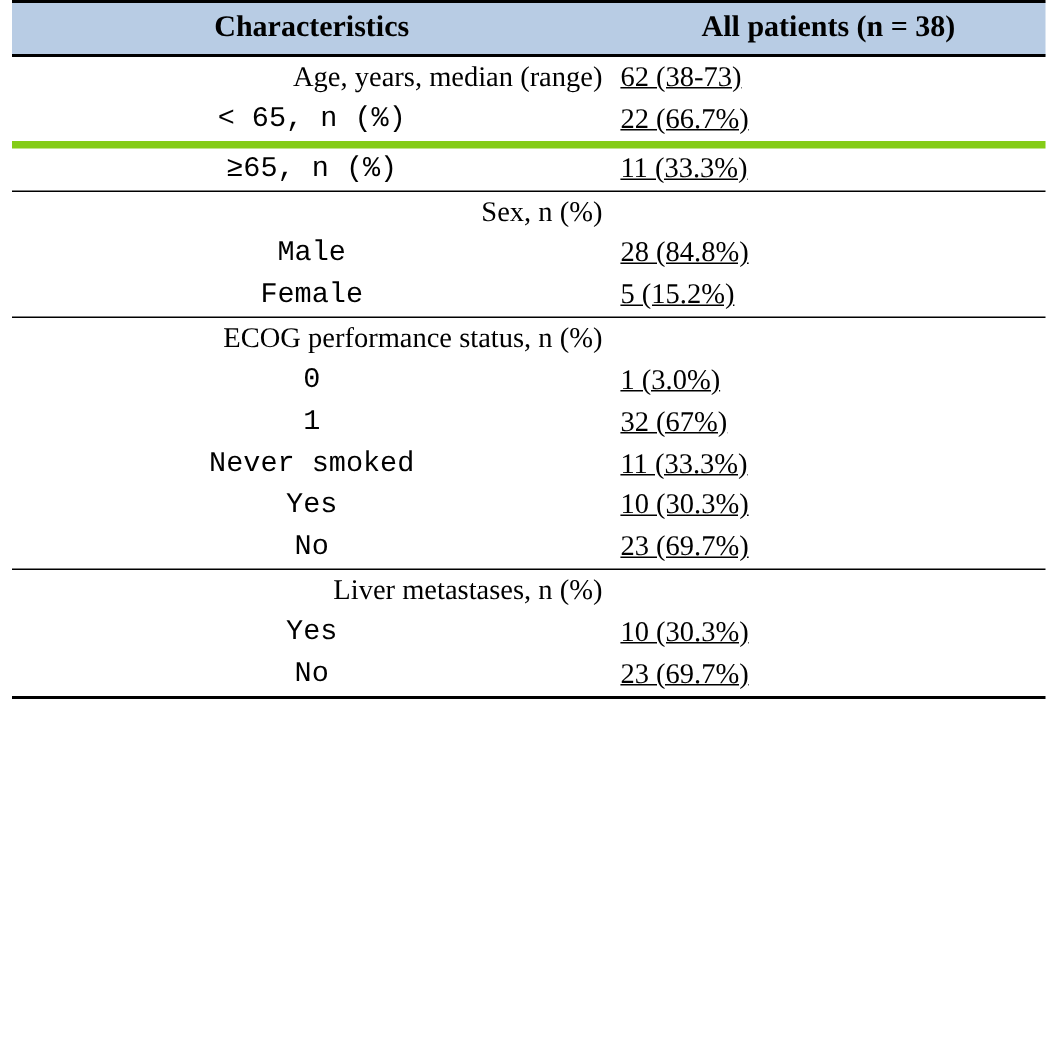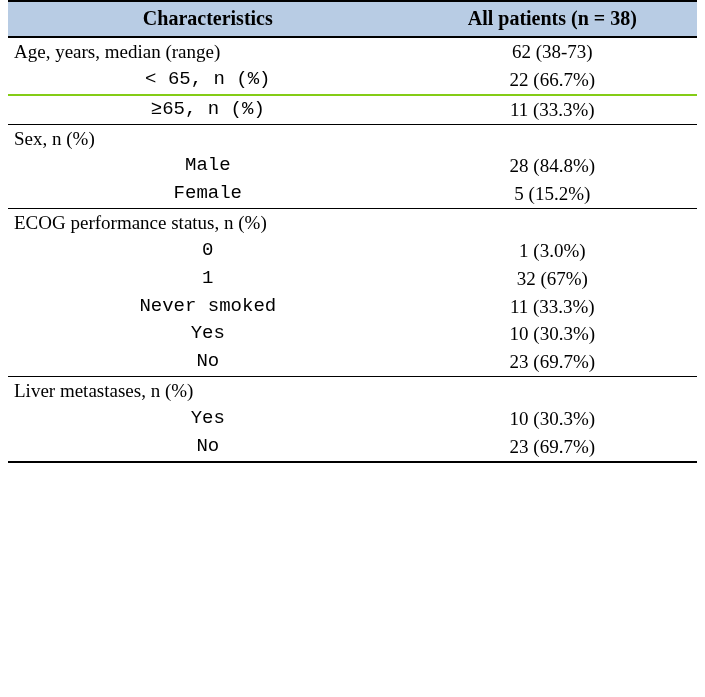--- a/index.html
+++ b/index.html
@@ -35,34 +35,35 @@
     padding: 5px 4px 6px 4px;
     border-top: 2px solid #000;
     border-bottom: 2px solid #000;
   }
   tbody td {
     padding: 3px 6px 3px 6px;
     vertical-align: middle;
     line-height: 1.15;
   }
   td.char {
-    text-align: left;
+    text-align: right;
   }
   td.char.indent {
     text-align: center;
     font-family: Liberation Mono, monospace;
   }
   td.val {
-    text-align: center;
+    text-align: left;
+    text-decoration: underline;
   }
   tr.group-start td {
     border-top: 1.5px solid #000;
   }
   tr.sub-rule td {
-    border-top: 2px solid #84cc16;
+    border-top: 5px solid #84cc16;
   }
   tr.last-row td {
     border-bottom: 2px solid #000;
   }
 </style>
 </head>
 <body>
 
 <div class="table-wrap">
   <table class="characteristics-table">

